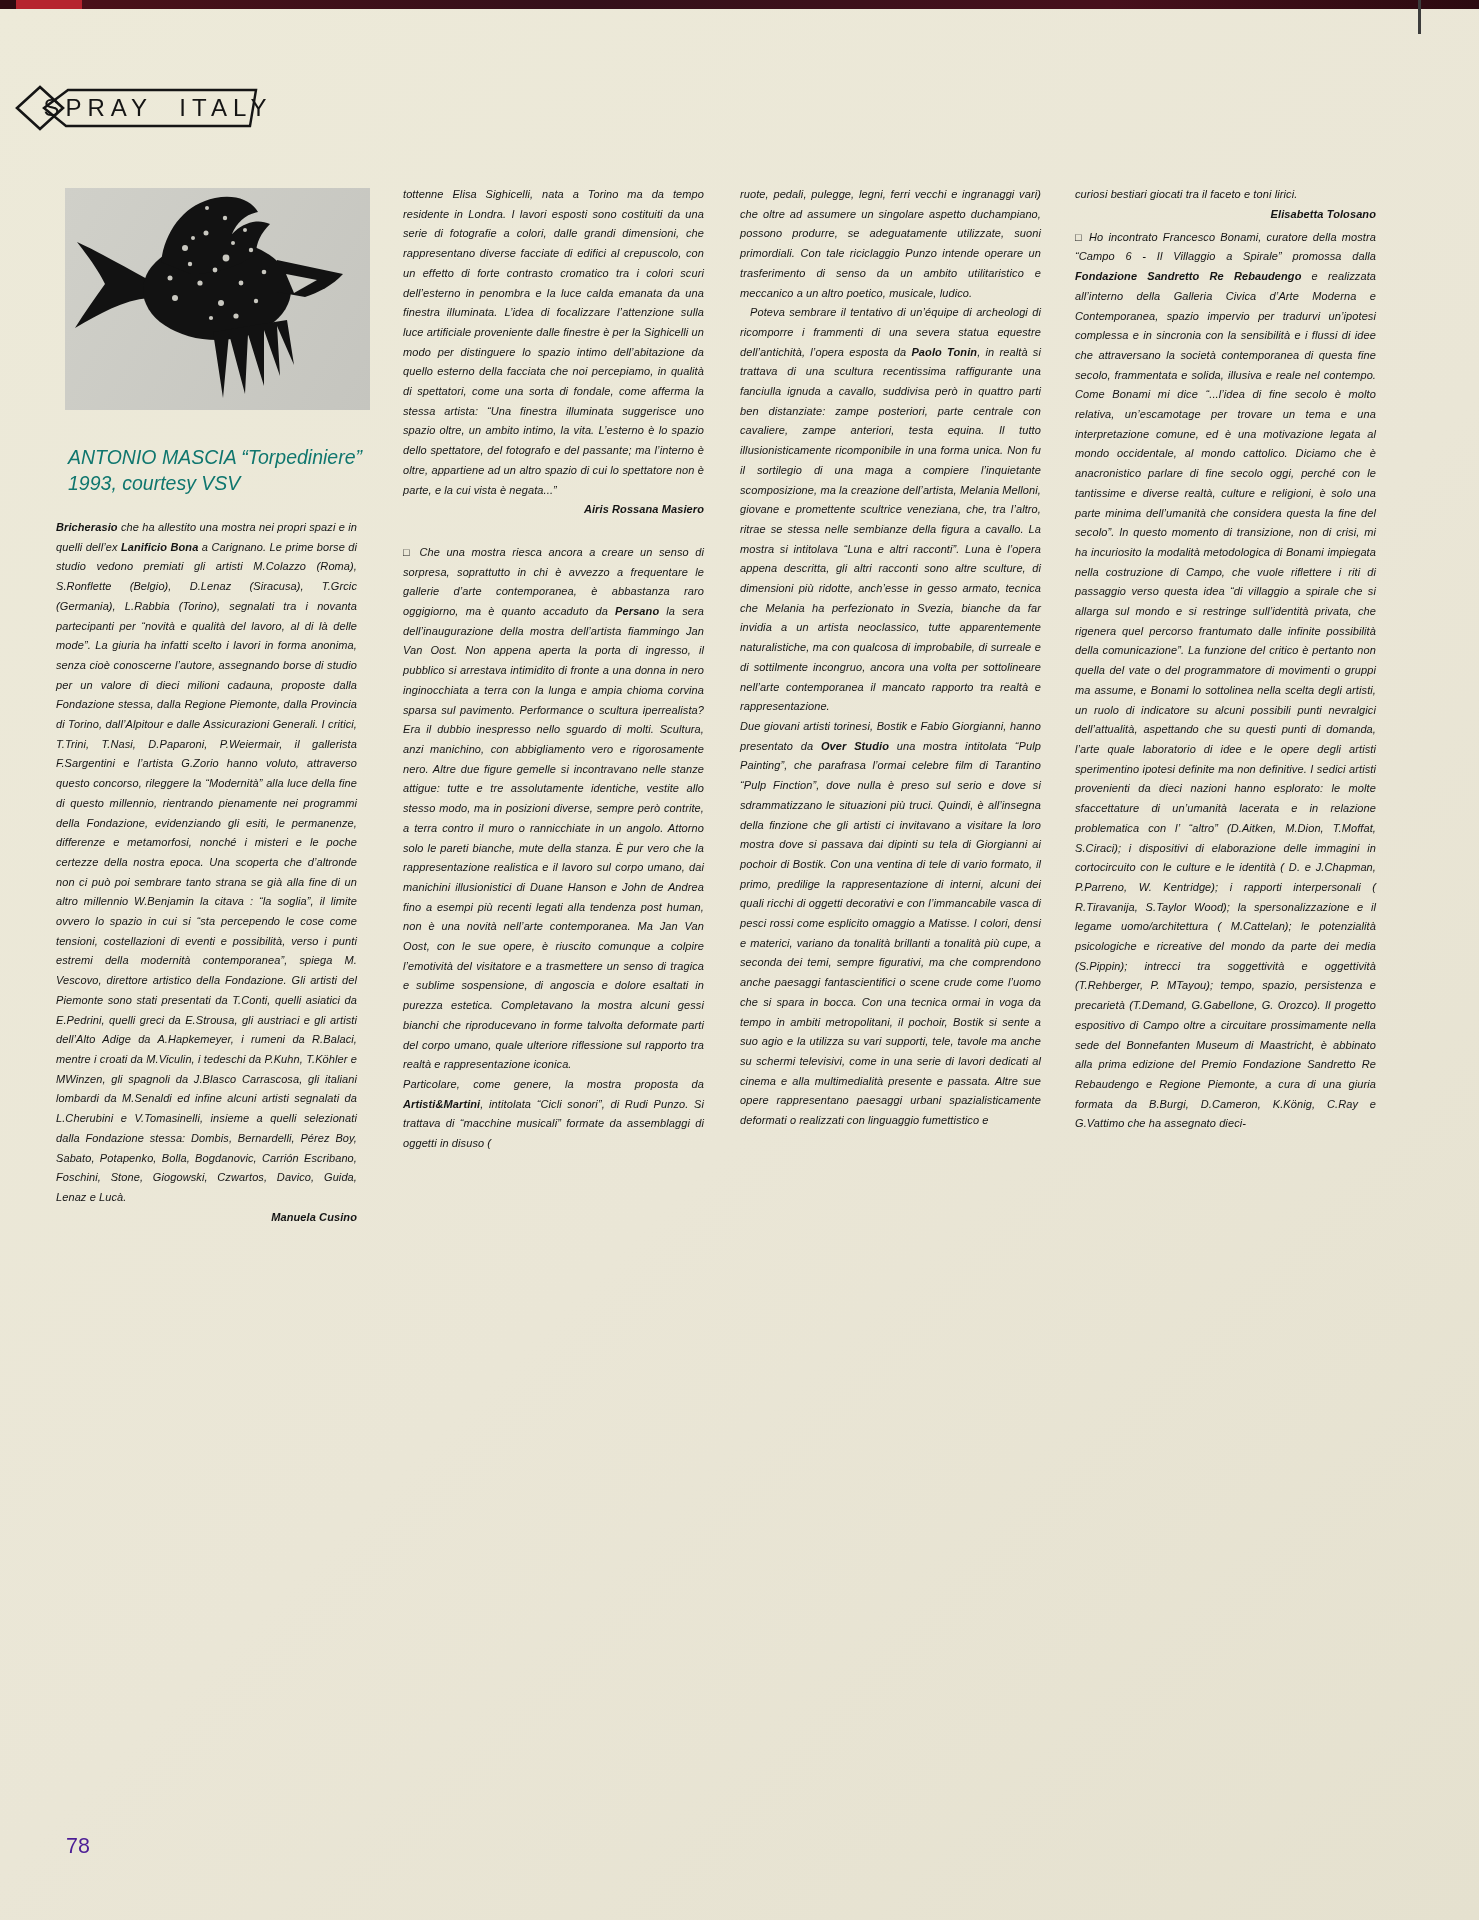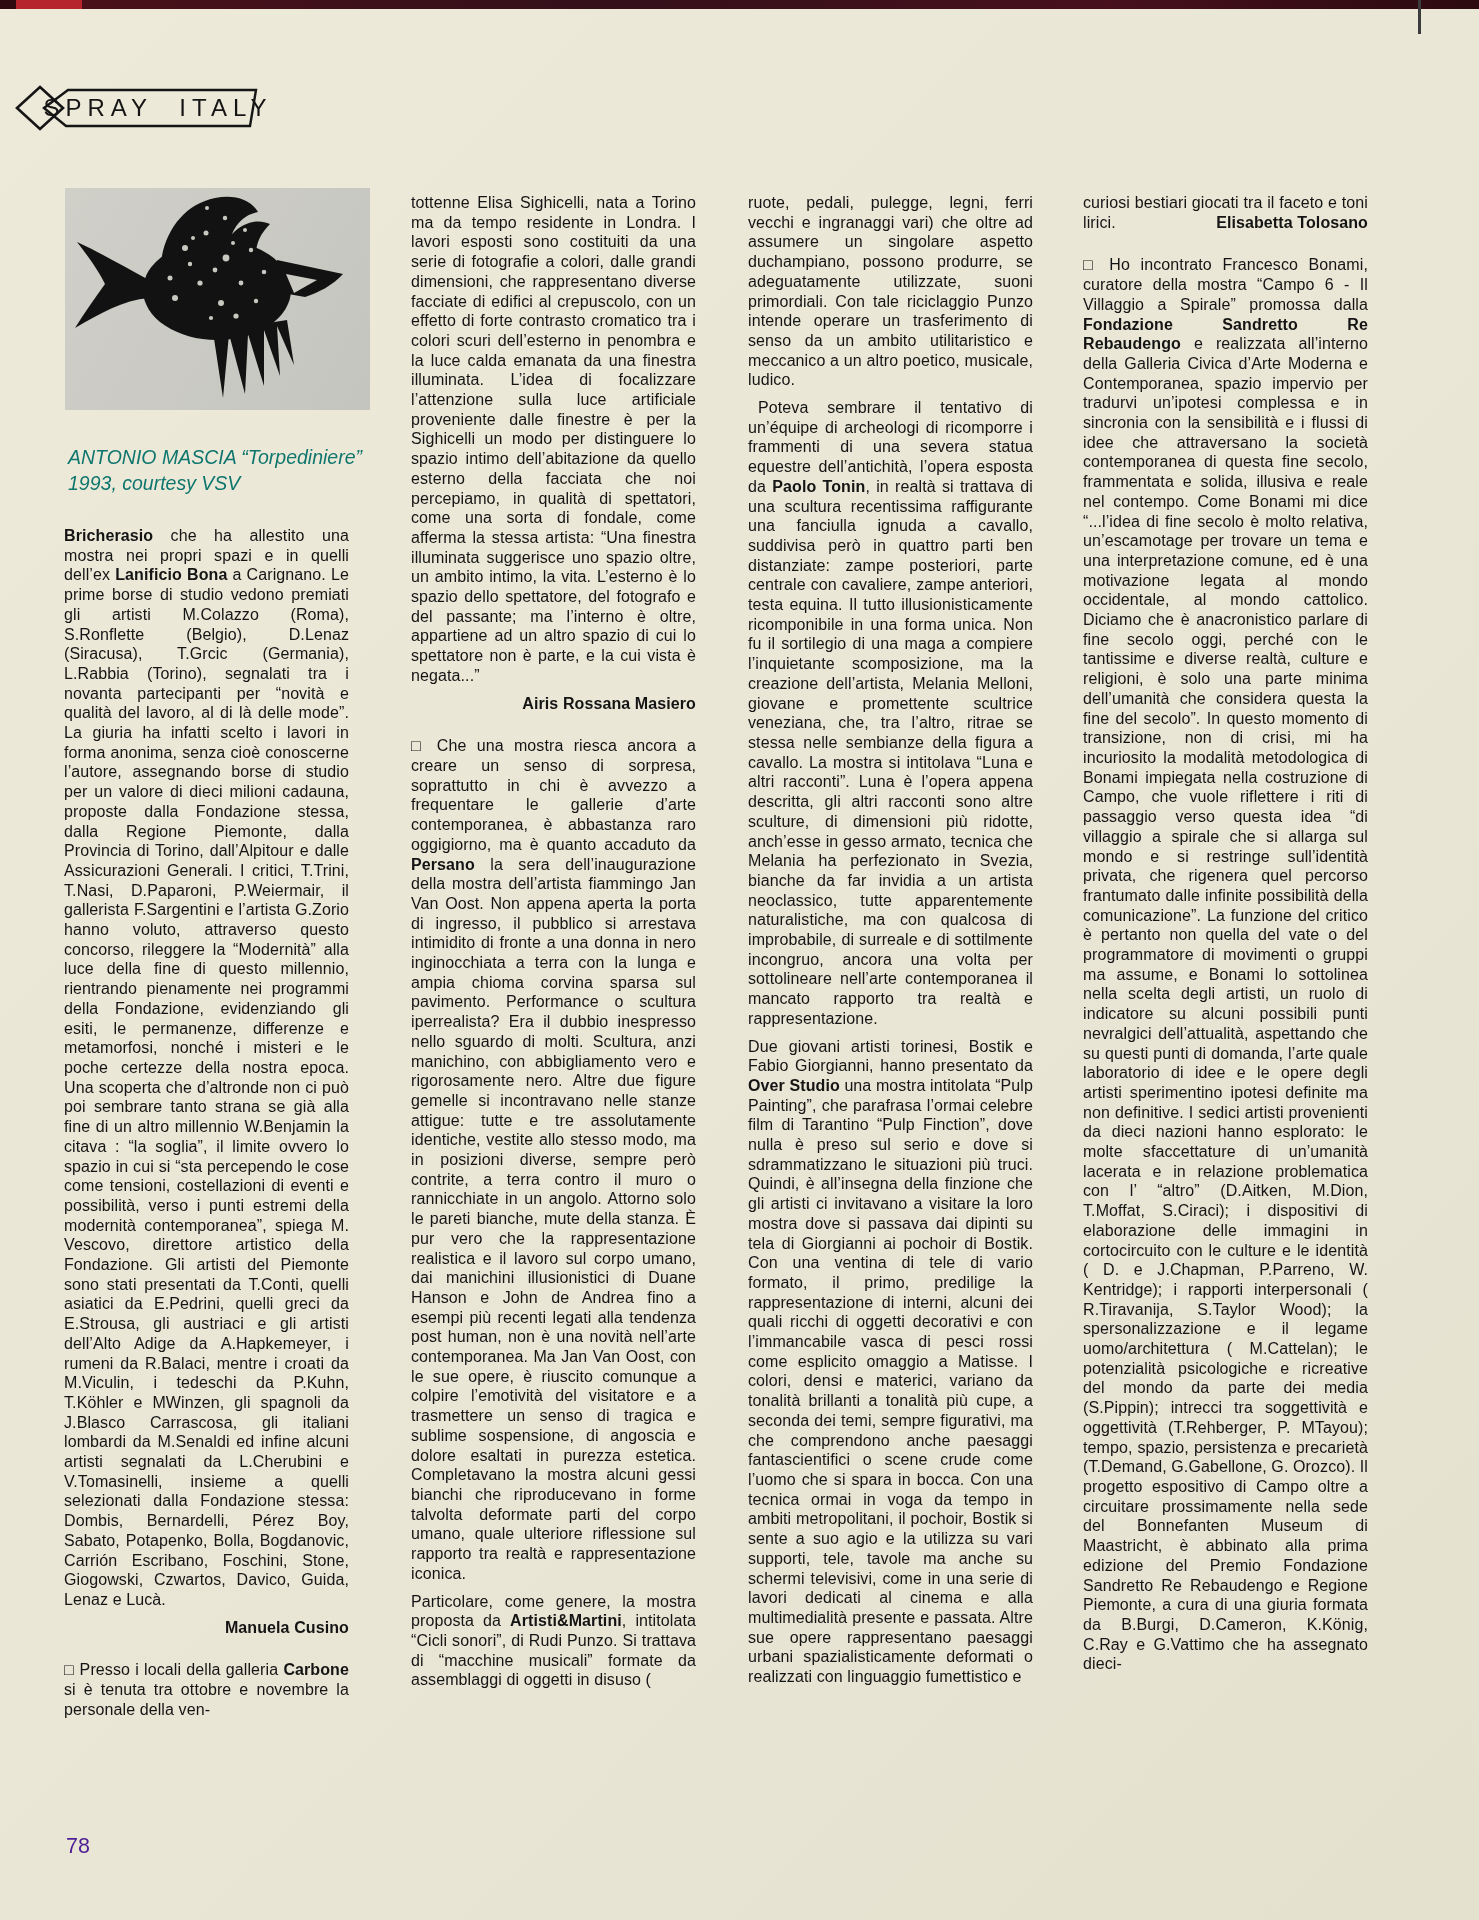--- a/index.html
+++ b/index.html
@@ -22,22 +22,22 @@
   .caption{
     position:absolute;left:68px;top:424px;width:302px;
     font-style:italic;font-size:19.5px;line-height:26px;color:#0f766e;
   }
   .col{position:absolute;width:301px;top:185px;}
   #col1{left:56px;top:518px;}
   #col2{left:403px;}
   #col3{left:740px;}
   #col4{left:1075px;}
   .para{
-    margin:8px;text-align:justify;
-    font-size:16px;line-height:19.7px;letter-spacing:0.1px;color:#141414;
+    margin:0;text-align:justify;
+    font-size:11px;line-height:19.7px;letter-spacing:0.1px;color:#141414;font-style:italic;
   }
   .para b{font-weight:700;}
   .para.gap{margin-top:23px;}
   .para.indent{text-indent:10px;}
   .para.byline{text-align:right;font-weight:700;}
   .fr{float:right;font-weight:700;}
   .pagenum{position:absolute;left:66px;top:1834px;font-size:21.5px;color:#4c1d95;}
 </style>
 </head>
 <body>
@@ -93,21 +93,20 @@
         <circle cx="168" cy="55" r="2"></circle>
     </g>
   </svg>
 </div>
 
 <p class="caption">ANTONIO MASCIA “Torpediniere” 1993, courtesy VSV</p>
 
 <div class="col" id="col1">
     <p class="para"><b>Bricherasio</b><span> che ha allestito una mostra nei propri spazi e in quelli dell’ex </span><b>Lanificio Bona</b><span> a Carignano. Le prime borse di studio vedono premiati gli artisti M.Colazzo (Roma), S.Ronflette (Belgio), D.Lenaz (Siracusa), T.Grcic (Germania), L.Rabbia (Torino), segnalati tra i novanta partecipanti per “novità e qualità del lavoro, al di là delle mode”. La giuria ha infatti scelto i lavori in forma anonima, senza cioè conoscerne l’autore, assegnando borse di studio per un valore di dieci milioni cadauna, proposte dalla Fondazione stessa, dalla Regione Piemonte, dalla Provincia di Torino, dall’Alpitour e dalle Assicurazioni Generali. I critici, T.Trini, T.Nasi, D.Paparoni, P.Weiermair, il gallerista F.Sargentini e l’artista G.Zorio hanno voluto, attraverso questo concorso, rileggere la “Modernità” alla luce della fine di questo millennio, rientrando pienamente nei programmi della Fondazione, evidenziando gli esiti, le permanenze, differenze e metamorfosi, nonché i misteri e le poche certezze della nostra epoca. Una scoperta che d’altronde non ci può poi sembrare tanto strana se già alla fine di un altro millennio W.Benjamin la citava : “la soglia”, il limite ovvero lo spazio in cui si “sta percependo le cose come tensioni, costellazioni di eventi e possibilità, verso i punti estremi della modernità contemporanea”, spiega M. Vescovo, direttore artistico della Fondazione. Gli artisti del Piemonte sono stati presentati da T.Conti, quelli asiatici da E.Pedrini, quelli greci da E.Strousa, gli austriaci e gli artisti dell’Alto Adige da A.Hapkemeyer, i rumeni da R.Balaci, mentre i croati da M.Viculin, i tedeschi da P.Kuhn, T.Köhler e MWinzen, gli spagnoli da J.Blasco Carrascosa, gli italiani lombardi da M.Senaldi ed infine alcuni artisti segnalati da L.Cherubini e V.Tomasinelli, insieme a quelli selezionati dalla Fondazione stessa: Dombis, Bernardelli, Pérez Boy, Sabato, Potapenko, Bolla, Bogdanovic, Carrión Escribano, Foschini, Stone, Giogowski, Czwartos, Davico, Guida, Lenaz e Lucà.</span></p>
     <p class="para byline"><b>Manuela Cusino</b></p>
-    <p class="para gap"><span>□ Presso i locali della galleria </span><b>Carbone</b><span> si è tenuta tra ottobre e novembre la personale della ven-</span></p>
   </div>
 <div class="col" id="col2">
     <p class="para"><span>tottenne Elisa Sighicelli, nata a Torino ma da tempo residente in Londra. I lavori esposti sono costituiti da una serie di fotografie a colori, dalle grandi dimensioni, che rappresentano diverse facciate di edifici al crepuscolo, con un effetto di forte contrasto cromatico tra i colori scuri dell’esterno in penombra e la luce calda emanata da una finestra illuminata. L’idea di focalizzare l’attenzione sulla luce artificiale proveniente dalle finestre è per la Sighicelli un modo per distinguere lo spazio intimo dell’abitazione da quello esterno della facciata che noi percepiamo, in qualità di spettatori, come una sorta di fondale, come afferma la stessa artista: “Una finestra illuminata suggerisce uno spazio oltre, un ambito intimo, la vita. L’esterno è lo spazio dello spettatore, del fotografo e del passante; ma l’interno è oltre, appartiene ad un altro spazio di cui lo spettatore non è parte, e la cui vista è negata...”</span></p>
     <p class="para byline"><b>Airis Rossana Masiero</b></p>
     <p class="para gap"><span>□ Che una mostra riesca ancora a creare un senso di sorpresa, soprattutto in chi è avvezzo a frequentare le gallerie d’arte contemporanea, è abbastanza raro oggigiorno, ma è quanto accaduto da </span><b>Persano</b><span> la sera dell’inaugurazione della mostra dell’artista fiammingo Jan Van Oost. Non appena aperta la porta di ingresso, il pubblico si arrestava intimidito di fronte a una donna in nero inginocchiata a terra con la lunga e ampia chioma corvina sparsa sul pavimento. Performance o scultura iperrealista? Era il dubbio inespresso nello sguardo di molti. Scultura, anzi manichino, con abbigliamento vero e rigorosamente nero. Altre due figure gemelle si incontravano nelle stanze attigue: tutte e tre assolutamente identiche, vestite allo stesso modo, ma in posizioni diverse, sempre però contrite, a terra contro il muro o rannicchiate in un angolo. Attorno solo le pareti bianche, mute della stanza. È pur vero che la rappresentazione realistica e il lavoro sul corpo umano, dai manichini illusionistici di Duane Hanson e John de Andrea fino a esempi più recenti legati alla tendenza post human, non è una novità nell’arte contemporanea. Ma Jan Van Oost, con le sue opere, è riuscito comunque a colpire l’emotività del visitatore e a trasmettere un senso di tragica e sublime sospensione, di angoscia e dolore esaltati in purezza estetica. Completavano la mostra alcuni gessi bianchi che riproducevano in forme talvolta deformate parti del corpo umano, quale ulteriore riflessione sul rapporto tra realtà e rappresentazione iconica.</span></p>
     <p class="para"><span>Particolare, come genere, la mostra proposta da </span><b>Artisti&amp;Martini</b><span>, intitolata “Cicli sonori”, di Rudi Punzo. Si trattava di “macchine musicali” formate da assemblaggi di oggetti in disuso (</span></p>
   </div>
 <div class="col" id="col3">
     <p class="para"><span>ruote, pedali, pulegge, legni, ferri vecchi e ingranaggi vari) che oltre ad assumere un singolare aspetto duchampiano, possono produrre, se adeguatamente utilizzate, suoni primordiali. Con tale riciclaggio Punzo intende operare un trasferimento di senso da un ambito utilitaristico e meccanico a un altro poetico, musicale, ludico.</span></p>
     <p class="para indent"><span>Poteva sembrare il tentativo di un’équipe di archeologi di ricomporre i frammenti di una severa statua equestre dell’antichità, l’opera esposta da </span><b>Paolo Tonin</b><span>, in realtà si trattava di una scultura recentissima raffigurante una fanciulla ignuda a cavallo, suddivisa però in quattro parti ben distanziate: zampe posteriori, parte centrale con cavaliere, zampe anteriori, testa equina. Il tutto illusionisticamente ricomponibile in una forma unica. Non fu il sortilegio di una maga a compiere l’inquietante scomposizione, ma la creazione dell’artista, Melania Melloni, giovane e promettente scultrice veneziana, che, tra l’altro, ritrae se stessa nelle sembianze della figura a cavallo. La mostra si intitolava “Luna e altri racconti”. Luna è l’opera appena descritta, gli altri racconti sono altre sculture, di dimensioni più ridotte, anch’esse in gesso armato, tecnica che Melania ha perfezionato in Svezia, bianche da far invidia a un artista neoclassico, tutte apparentemente naturalistiche, ma con qualcosa di improbabile, di surreale e di sottilmente incongruo, ancora una volta per sottolineare nell’arte contemporanea il mancato rapporto tra realtà e rappresentazione.</span></p>

